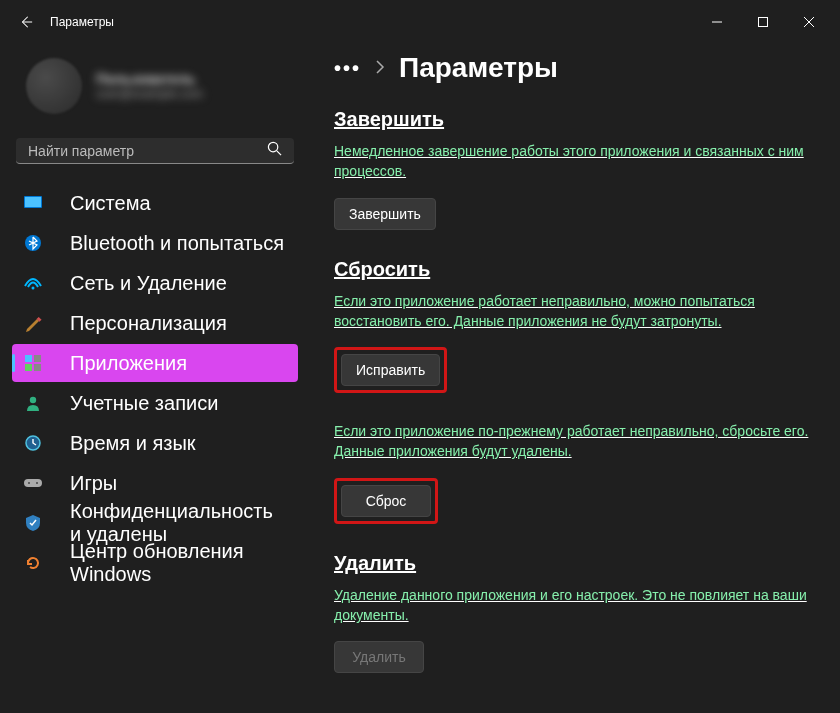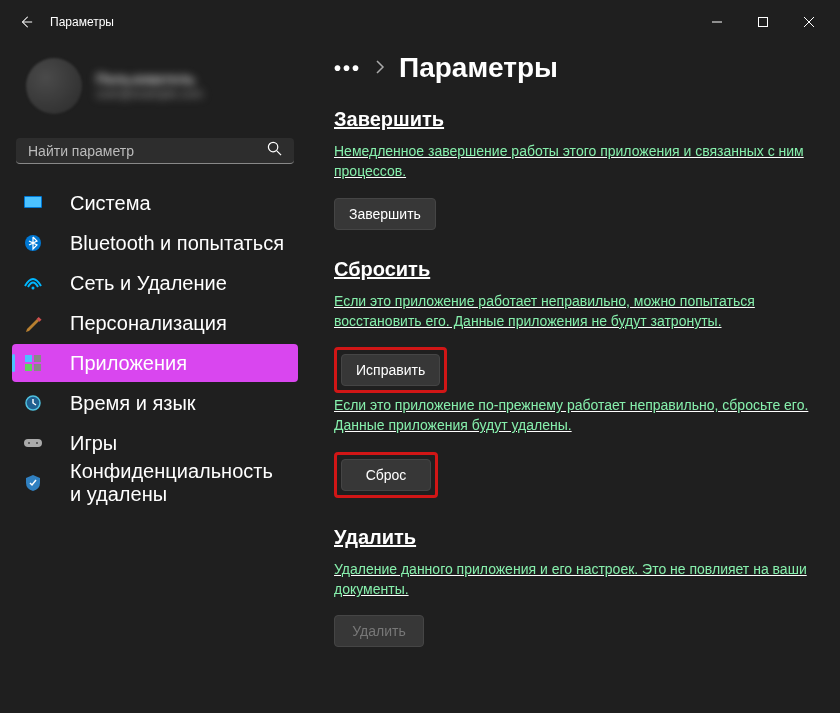--- a/index.html
+++ b/index.html
@@ -225,20 +225,29 @@
               <rect x="9" y="0" width="7" height="7" fill="#888"></rect>
               <rect x="0" y="9" width="7" height="7" fill="#60d060"></rect>
               <rect x="9" y="9" width="7" height="7" fill="#888"></rect>
             </svg>
           </span>
         <span>Приложения</span>
       </li>
       <li class="nav-item">
         <span class="nav-ic">
             <svg width="16" height="16">
+              <circle cx="8" cy="5" r="3.2" fill="#30b080"></circle>
+              <path d="M2 16 Q2 10 8 10 Q14 10 14 16 Z" fill="#30b080"></path>
+            </svg>
+          </span>
+        <span>Учетные записи</span>
+      </li>
+      <li class="nav-item">
+        <span class="nav-ic">
+            <svg width="16" height="16">
               <circle cx="8" cy="8" r="7" stroke="#4fc2e0" stroke-width="1.5" fill="#206090"></circle>
               <path d="M8 4 L8 8 L11 10" stroke="#fff" stroke-width="1.4" fill="none"></path>
             </svg>
           </span>
         <span>Время и язык</span>
       </li>
       <li class="nav-item">
         <span class="nav-ic">
             <svg width="18" height="12">
               <rect x="0" y="2" width="18" height="8" rx="4" fill="#aaa"></rect>
@@ -249,20 +258,29 @@
         <span>Игры</span>
       </li>
       <li class="nav-item">
         <span class="nav-ic">
             <svg width="14" height="16">
               <path d="M7 0 L14 3 L14 8 Q14 14 7 16 Q0 14 0 8 L0 3 Z" fill="#3080c0"></path>
               <path d="M4 8 L6 10 L10 5" stroke="#fff" stroke-width="1.5" fill="none"></path>
             </svg>
           </span>
         <span>Конфиденциальность и удалены</span>
+      </li>
+      <li class="nav-item">
+        <span class="nav-ic">
+            <svg width="16" height="16">
+              <path d="M3 8 A5 5 0 1 1 5 12" stroke="#f08030" stroke-width="2" fill="none"></path>
+              <path d="M3 5 L3 9 L7 9" stroke="#f08030" stroke-width="2" fill="none"></path>
+            </svg>
+          </span>
+        <span>Центр обновления Windows</span>
       </li>
     </ul>
   </div>
 
   <div class="content">
     <div class="bc-row">
       <span class="bc-more">•••</span>
       <span class="bc-chev">
         <svg width="10" height="14">
             <path d="M2 1 L8 7 L2 13" stroke="#aaa" stroke-width="1.5" fill="none"></path>
@@ -276,21 +294,21 @@
       <p class="sec-p">Немедленное завершение работы этого приложения и связанных с ним процессов.</p>
       <button class="btn">Завершить</button>
     </div>
 
     <div class="section">
       <h2 class="sec-h">Сбросить</h2>
       <p class="sec-p">Если это приложение работает неправильно, можно попытаться восстановить его. Данные приложения не будут затронуты.</p>
       <span class="highlight-box">
         <button class="btn">Исправить</button>
       </span>
-      <p class="sec-p" style="margin-top:2px">Если это приложение по-прежнему работает неправильно, сбросьте его. Данные приложения будут удалены.</p>
+      <p class="sec-p" style="margin-top:28px">Если это приложение по-прежнему работает неправильно, сбросьте его. Данные приложения будут удалены.</p>
       <span class="highlight-box">
         <button class="btn">Сброс</button>
       </span>
     </div>
 
     <div class="section">
       <h2 class="sec-h">Удалить</h2>
       <p class="sec-p">Удаление данного приложения и его настроек. Это не повлияет на ваши документы.</p>
       <button class="btn disabled">Удалить</button>
     </div>

